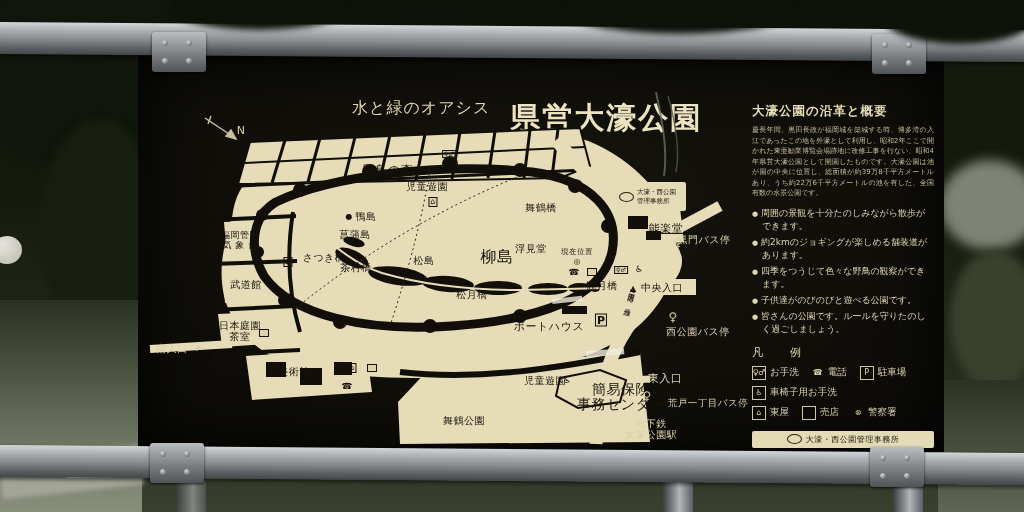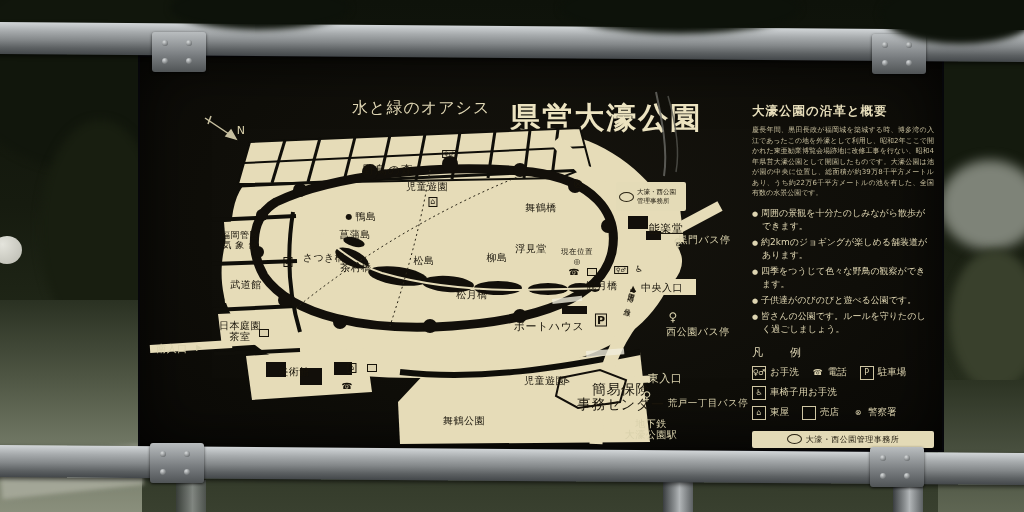--- a/index.html
+++ b/index.html
@@ -259,21 +259,21 @@
       <span class="map-label tone-dark" style="left: 427px; top: 186px; font-size: 10px;">児童遊園</span>
       <span class="map-label tone-dark" style="left: 541px; top: 207px; font-size: 10px;">舞鶴橋</span>
       <span class="map-label tone-dark" style="left: 366px; top: 216px; font-size: 10px;">鴨島</span>
       <span class="map-label tone-dark" style="left: 324px; top: 225px; font-size: 10px; margin-top: 32px;">さつき橋</span>
       <span class="map-label tone-dark" style="left: 355px; top: 234px; font-size: 10px;">菖蒲島</span>
       <span class="map-label tone-dark" style="left: 240px; top: 241px; font-size: 9px;">福岡管区
 気 象 台</span>
       <span class="map-label tone-dark" style="left: 246px; top: 284px; font-size: 10px;">武道館</span>
       <span class="map-label tone-dark" style="left: 356px; top: 267px; font-size: 10px; text-align: center;">茶村橋</span>
       <span class="map-label tone-dark" style="left: 424px; top: 260px; font-size: 10px;">松島</span>
-      <span class="map-label tone-dark" style="left: 497px; top: 257px; font-size: 10px;">柳島</span>
+      <span class="map-label tone-dark" style="left: 497px; top: 257px; font-size: 16px;">柳島</span>
       <span class="map-label tone-dark" style="left: 531px; top: 248px; font-size: 10px;">浮見堂</span>
       <span class="map-label tone-dark" style="left: 577px; top: 252px; font-size: 7.5px;">現在位置</span>
       <span class="map-label tone-dark" style="left: 666px; top: 229px; font-size: 11px; text-decoration: underline;">能楽堂</span>
       <span class="map-label tone-dark" style="left: 472px; top: 294px; font-size: 10px;">松月橋</span>
       <span class="map-label tone-dark" style="left: 602px; top: 285px; font-size: 10px;">観月橋</span>
       <span class="map-label tone-dark" style="left: 662px; top: 287px; font-size: 10px;">中央入口</span>
       <span class="map-label tone-light" style="left: 704px; top: 239px; font-size: 10px;">黒門バス停</span>
       <span class="map-label tone-light" style="left: 698px; top: 331px; font-size: 10px;">西公園バス停</span>
       <span class="map-label tone-dark" style="left: 549px; top: 327px; font-size: 11px;">ボートハウス</span>
       <span class="map-label tone-dark" style="left: 240px; top: 331px; font-size: 10px;">日本庭園

